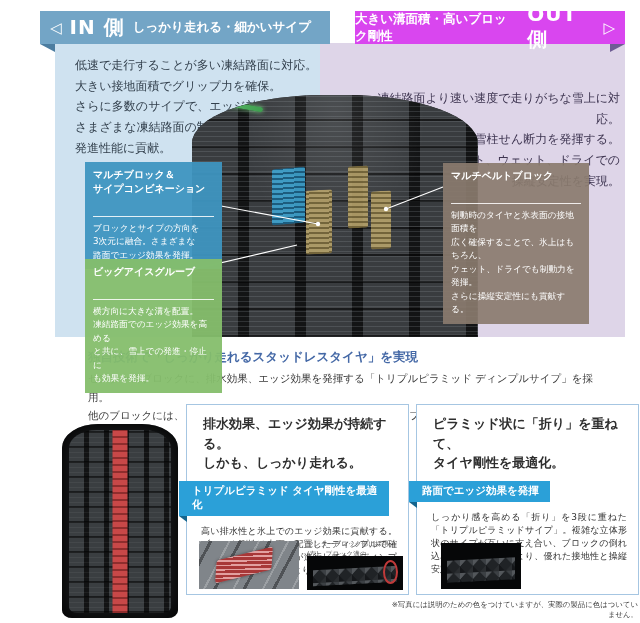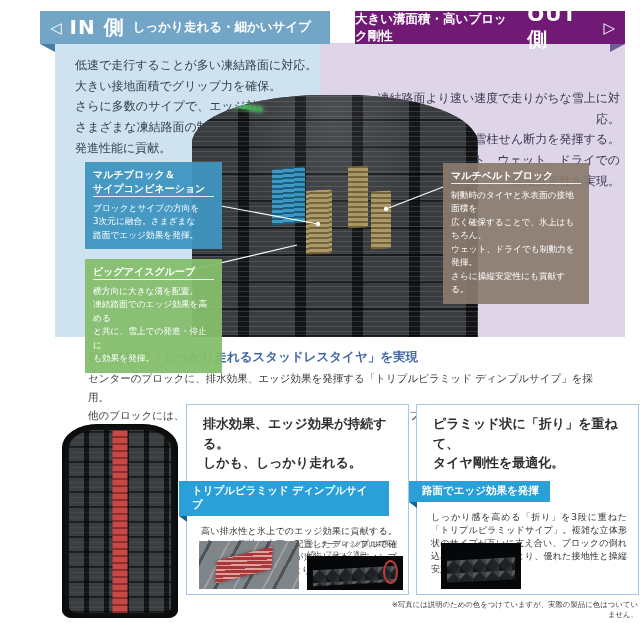--- a/index.html
+++ b/index.html
@@ -8,21 +8,21 @@
   .abs{position:absolute;}
   .pre{white-space:pre-line;}
 
   
   .panel-left{left:55px;top:43px;width:265px;height:294px;background:#CFE2F0;z-index:1;}
   .panel-right{left:320px;top:43px;width:305px;height:294px;background:#DED5E8;z-index:1;}
 
   
   .banner{top:11px;height:33px;display:flex;align-items:center;gap:8px;color:#fff;z-index:6;}
   .banner-left{left:40px;width:290px;background:#73A5C6;padding-left:10px;box-sizing:border-box;}
-  .banner-right{left:355px;width:270px;background:#701a75;justify-content:flex-end;padding-right:10px;box-sizing:border-box;}
+  .banner-right{left:355px;width:270px;background:#d946ef;justify-content:flex-end;padding-right:10px;box-sizing:border-box;}
   .banner .side{font-size:20px;font-weight:bold;letter-spacing:1px;}
   .banner .ttl{font-size:12.5px;font-weight:bold;}
   .banner .arrow{font-size:15px;}
   .fold-left{left:40px;top:44px;width:0;height:0;border-top:8px solid #4C7DA0;border-left:15px solid transparent;z-index:6;}
   .fold-right{left:610px;top:44px;width:0;height:0;border-top:8px solid #6E5C94;border-right:15px solid transparent;z-index:6;}
 
   
   .hero-text{top:55px;font-size:12px;line-height:1.72;color:#33404d;z-index:2;}
   .hero-text-left{left:75px;width:245px;}
   .hero-text-right{left:360px;width:260px;text-align:right;color:#3d3450;margin-top:33px;}
@@ -47,21 +47,21 @@
   .hl-groove{left:95px;top:149px;width:72px;height:5px;border-radius:3px;
      background:linear-gradient(90deg,#6FC879,#3E9E4F);
      box-shadow:0 0 5px rgba(130,225,140,0.8);transform:rotate(10deg);transform-origin:left center;}
 
   
   #lines{left:0;top:0;z-index:4;pointer-events:none;}
 
   
   .callout{z-index:5;color:#fff;padding:6px 8px 7px 8px;box-sizing:border-box;}
   .callout .c-title{font-size:10px;font-weight:bold;line-height:1.4;border-bottom:1px solid rgba(255,255,255,0.85);
-                    padding-bottom:0;margin-bottom:5px;}
+                    padding-bottom:20px;margin-bottom:5px;}
   .callout .c-body{font-size:8.7px;line-height:1.55;}
   .co-multiblock{left:85px;top:162px;width:137px;background:rgba(62,149,192,0.95);}
   .co-bigice{left:85px;top:259px;width:137px;background:rgba(133,190,107,0.95);}
   .co-multibelt{left:443px;top:163px;width:146px;background:rgba(138,123,110,0.92);}
 
   .hero-note{left:455px;top:311px;width:175px;font-size:7.4px;line-height:1.5;color:#4a4a55;z-index:5;}
 
   
   .tech-heading{left:88px;top:349px;font-size:12.5px;font-weight:bold;color:#4468A6;}
   .tech-intro{left:88px;top:369px;width:520px;font-size:10.5px;line-height:1.78;color:#3a3a3a;}
@@ -185,21 +185,21 @@
 他のブロックには、しっかり感を高める「トリプルピラミッドサイプ」を採用しています。</div>
 
   <div class="abs tire-front">
     <div class="tf-tread"></div>
     <div class="tf-red"></div>
   </div>
 
   <div class="abs card card1">
     <div class="card-heading pre">排水効果、エッジ効果が持続する。
 しかも、しっかり走れる。</div>
-    <div class="badge">トリプルピラミッド ディンプルサイプ</div>
+    <div class="badge">トリプルピラミッド タイヤ剛性を最適化</div>
     <div class="card-body">高い排水性と氷上でのエッジ効果に貢献する。ブロック剛性は上下に配置したディンプルで確保しており、また摩耗が進行しても、ディンプルの角がエッジ効果をより長く持続させる。</div>
     <div class="img-tread">
       <div class="red-dimple"></div>
     </div>
     <div class="card-caption pre">センターブロック部に採用(左)。ブロック溝の
 深い切り込み部の内部構造が下の写真</div>
     <div class="img-sipe sipe1">
       <div class="teeth"></div>
       <div class="red-ring"></div>
     </div>

